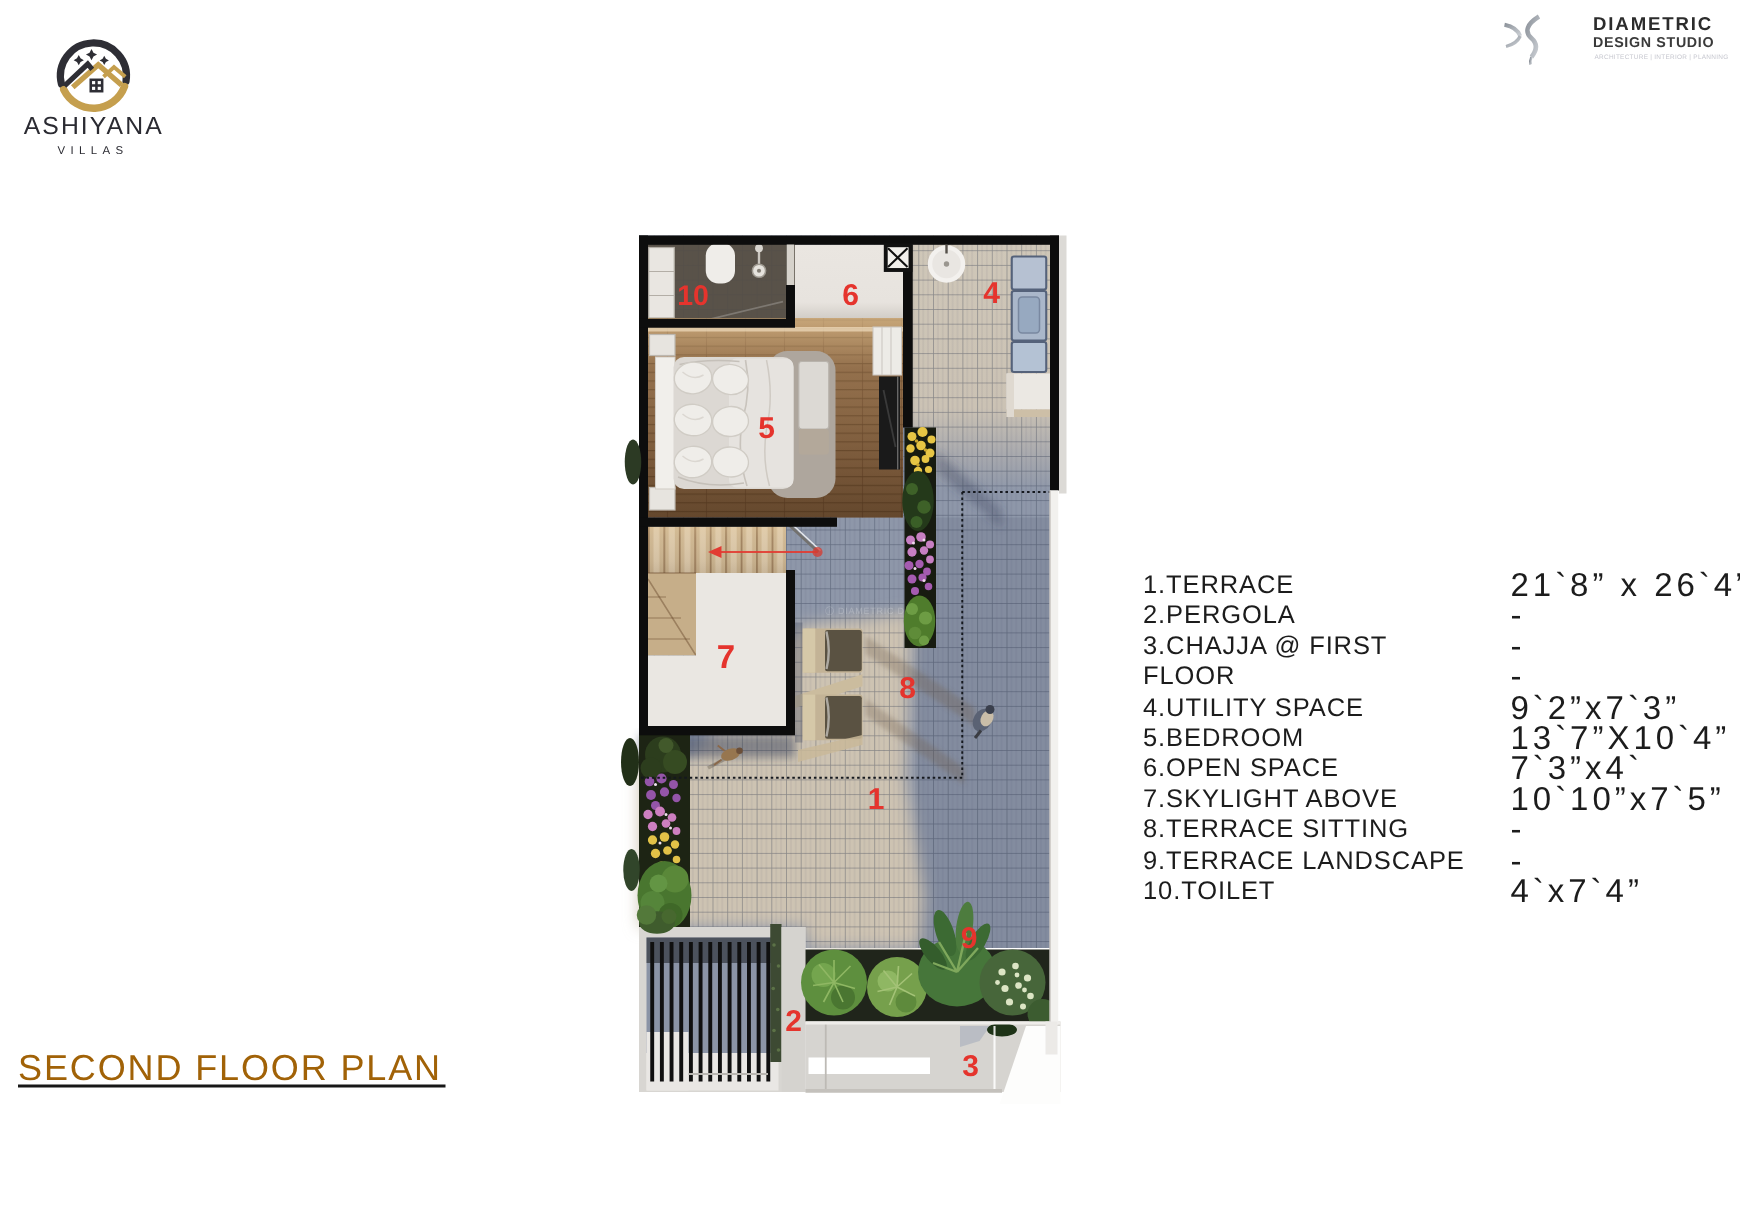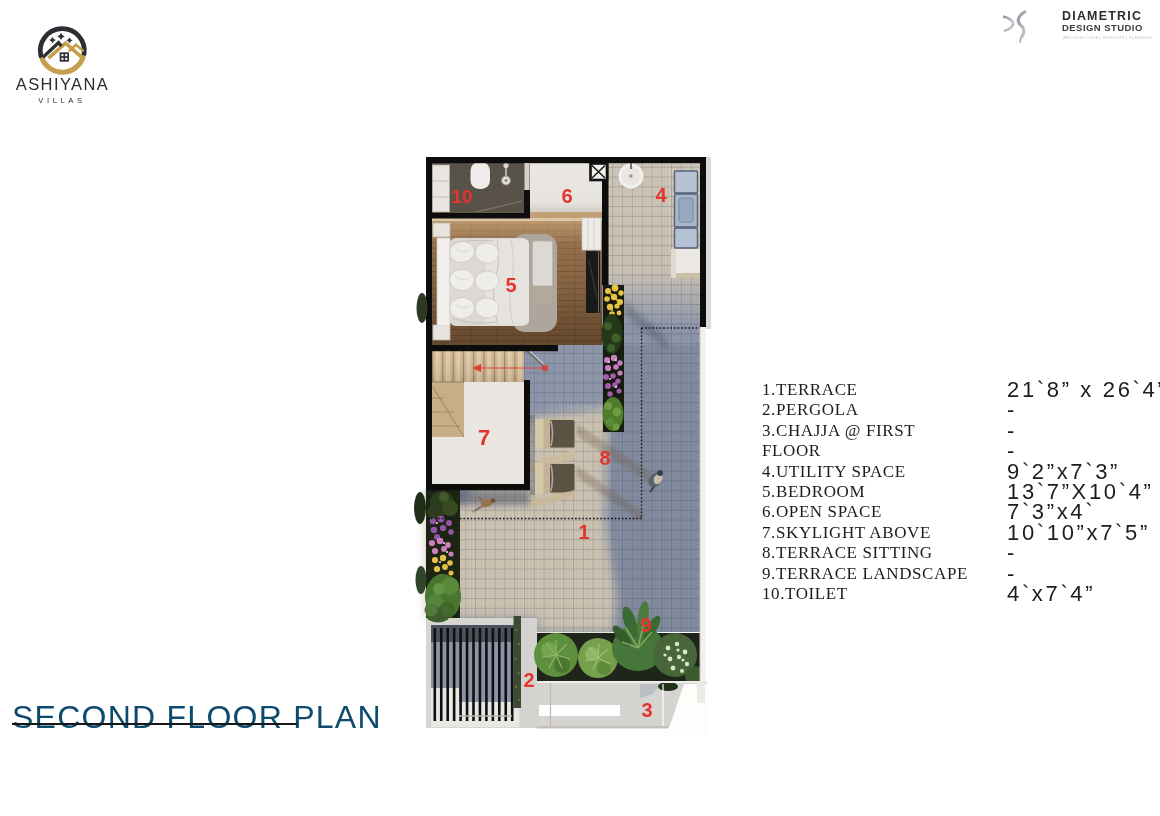--- a/index.html
+++ b/index.html
@@ -1,23 +1,23 @@
 <!DOCTYPE html>
 <html><head>
 <meta charset="utf-8">
 <style>
   html,body{margin:0;padding:0;background:#fff;}
   .page{position:relative;width:1160px;height:816px;background:#ffffff;overflow:hidden;
         font-family:"Liberation Sans", sans-serif;}
   .abs{position:absolute;}
   .legendName{position:absolute;left:762px;top:380px;font-size:17px;line-height:20.4px;
-       color:#1c1c1c;letter-spacing:0.6px;white-space:pre;font-family:Liberation Serif, serif;}
+       color:#1c1c1c;letter-spacing:0.6px;white-space:pre;}
   .legendSize{position:absolute;left:1007px;top:380px;font-size:22px;line-height:20.4px;
        color:#1c1c1c;letter-spacing:2.65px;white-space:pre;}
-  .title{position:absolute;left:12px;top:699px;font-size:32px;color:#0c4a6e;
+  .title{position:absolute;left:12px;top:699px;font-size:24px;color:#a16207;
        letter-spacing:1.25px;}
   .titleline{position:absolute;left:12px;top:722.5px;width:285px;height:2.4px;background:#171717;}
 </style>
 </head>
 <body>
 <div class="page">
 
 <svg class="abs" style="left:0px;top:18px" width="130" height="92" viewBox="0 0 130 92">
   <g fill="none" transform="translate(0,-14.8)">
 

